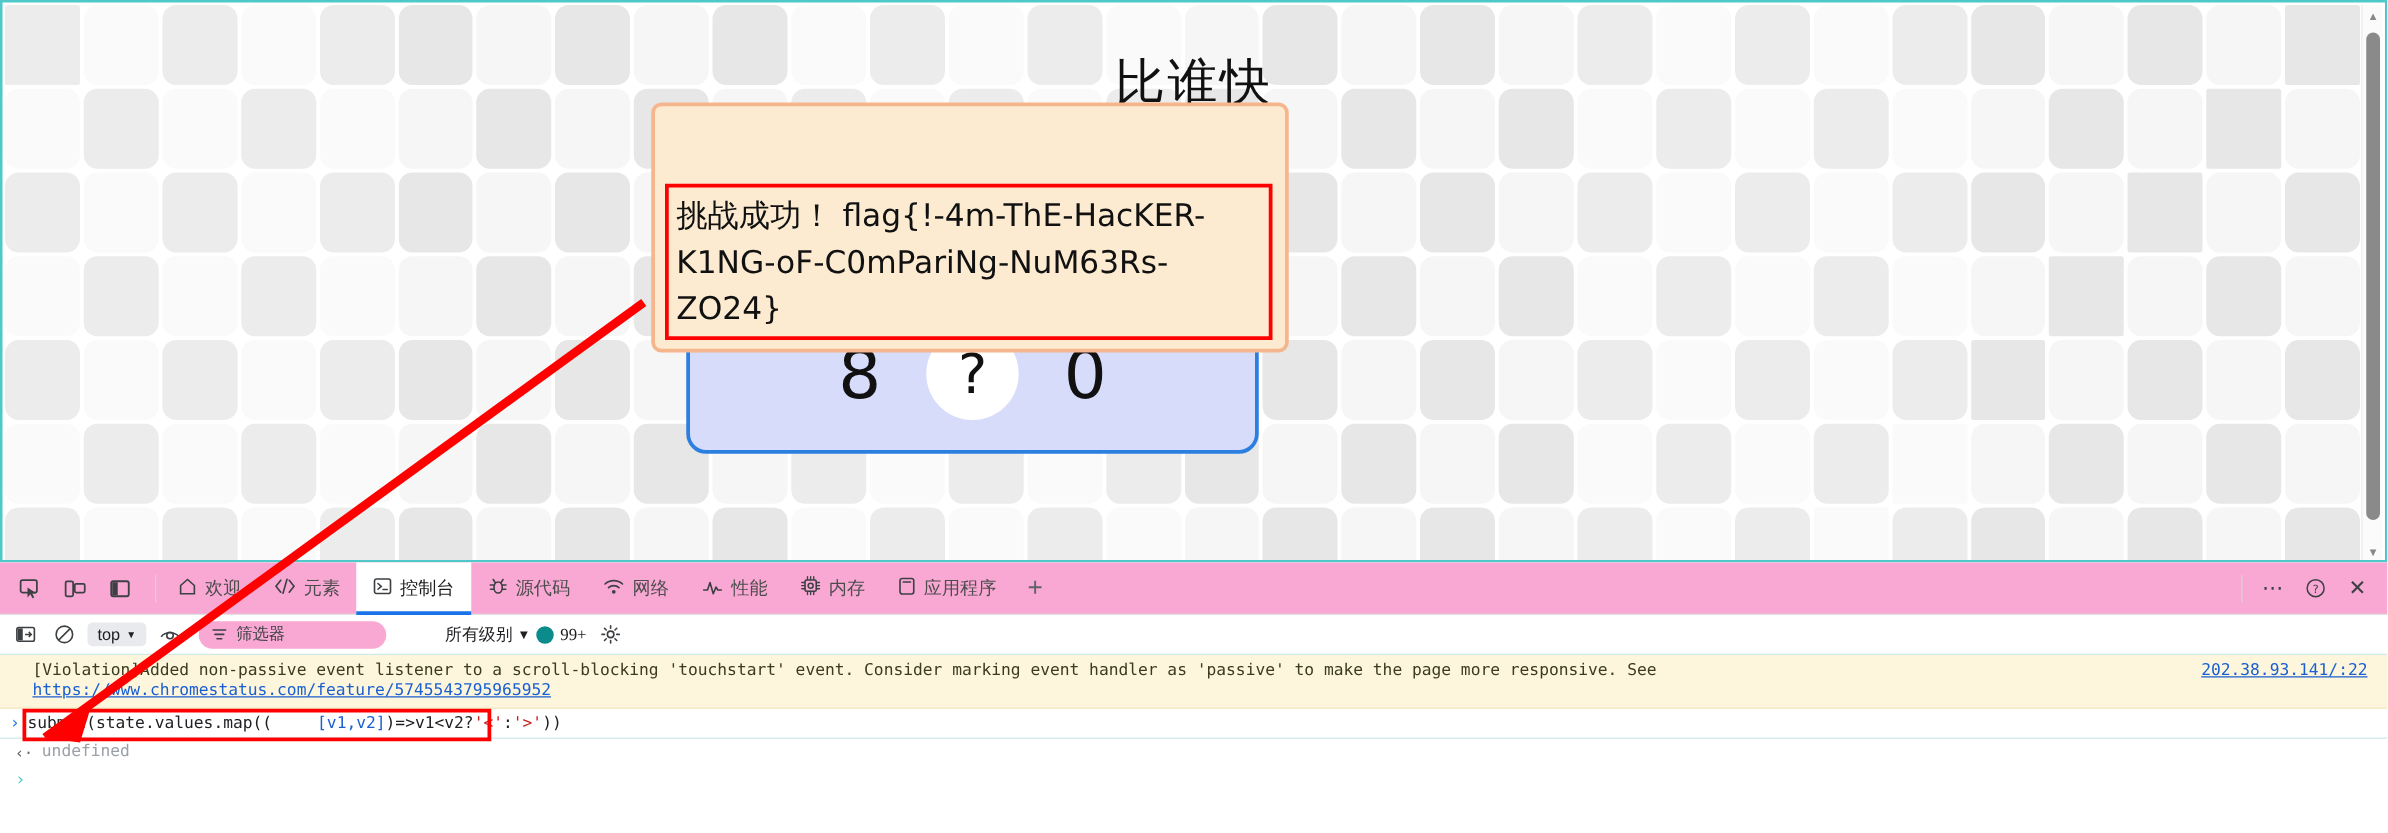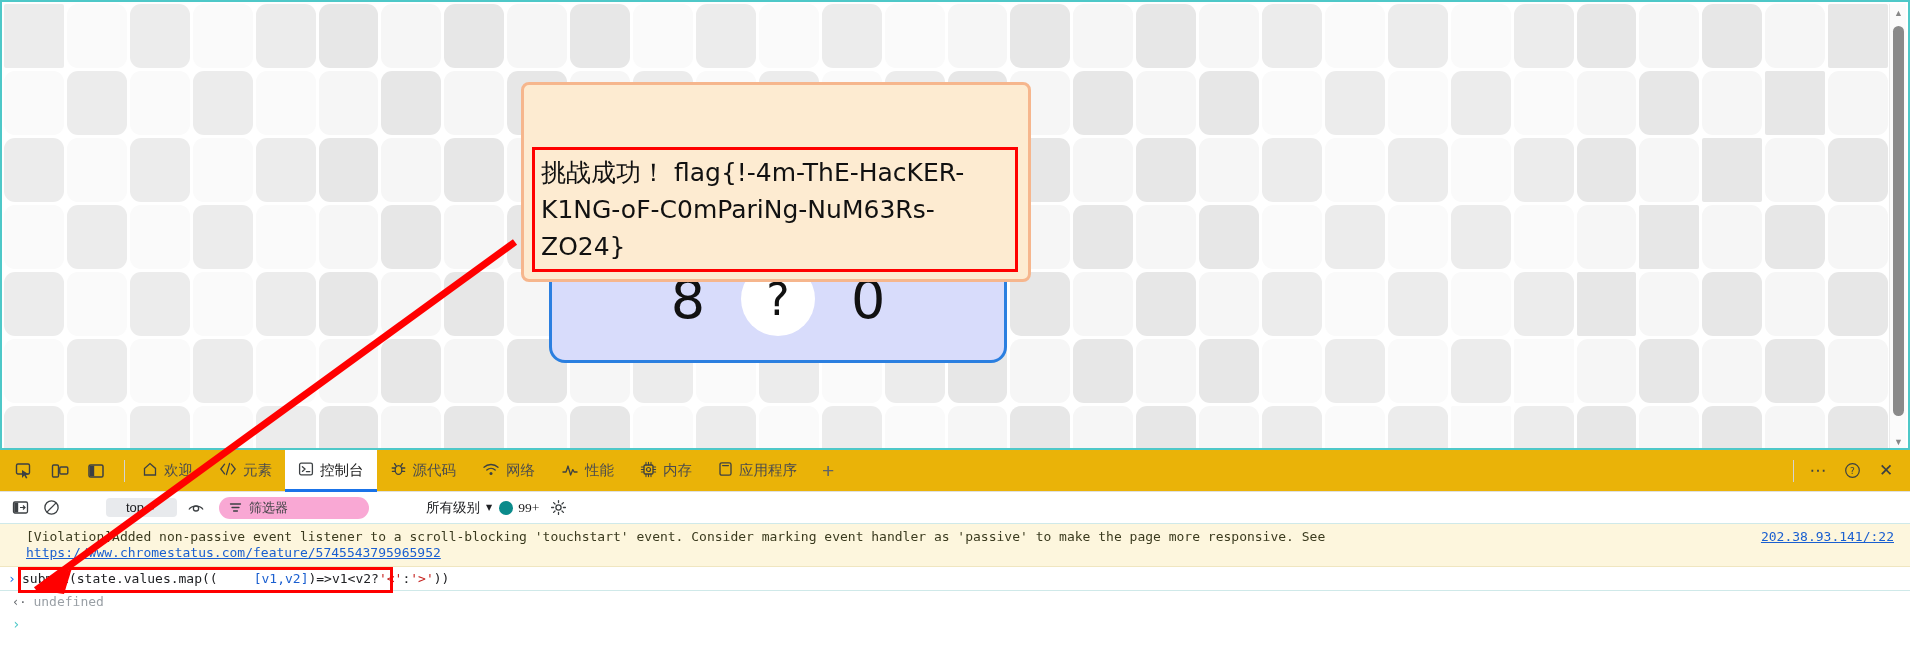--- a/index.html
+++ b/index.html
@@ -105,21 +105,21 @@
   .devtools {
     position: absolute; left: 0; top: 450px;
     width: 1910px; height: 216px;
     background: #ffffff;
     display: flex; flex-direction: column;
     font-size: 14px;
   }
   .dt-tabbar {
     height: 42px; display: flex; align-items: center;
     border-bottom: 1px solid #e0e0e0;
-    background: #eab308; padding-left: 6px;
+    background: #f9a8d4; padding-left: 6px;
   }
   .dt-dock { display: flex; align-items: center; gap: 8px; padding: 0 10px 0 4px; }
   .dock-btn {
     width: 28px; height: 28px; display: flex; align-items: center; justify-content: center;
     border-radius: 4px; cursor: pointer;
   }
   .dt-sep { width: 1px; height: 22px; background: #d4d4d4; margin: 0 4px; }
   .dt-tabs { display: flex; align-items: center; height: 42px; }
   .dt-tab {
     display: flex; align-items: center; gap: 6px;
@@ -141,38 +141,38 @@
     height: 32px; display: flex; align-items: center; gap: 7px;
     padding: 0 8px; background: #ffffff; border-bottom: 1px solid #cfe9e9;
   }
   .ct-btn {
     width: 24px; height: 24px; display: flex; align-items: center; justify-content: center;
     cursor: pointer; color: #3c4043; border-radius: 3px;
   }
   .ctx-select {
     display: flex; align-items: center; gap: 5px;
     background: #e8eaed; border-radius: 4px;
-    padding: 2px 20px; font-size: 13px; color: #202124; cursor: pointer; margin-left: 36px;
+    padding: 2px 8px; font-size: 13px; color: #202124; cursor: pointer;
   }
   .caret { font-size: 8px; }
   .filter-box {
     display: flex; align-items: center; gap: 7px;
     background: #f9a8d4; border-radius: 13px;
     height: 22px; width: 150px; padding: 0 10px; margin-left: 4px;
     cursor: text;
   }
   .filter-box input {
     border: none; outline: none; background: transparent;
     font-size: 13px; color: #3c4043; width: 100%;
     font-family: "DejaVu Sans", sans-serif;
   }
   .filter-box input::placeholder { color: #3c4043; }
   .level-select {
     display: flex; align-items: center; gap: 6px;
-    font-size: 13.5px; color: #202124; cursor: pointer; margin-left: 50px;
+    font-size: 13.5px; color: #202124; cursor: pointer; margin-left: 40px;
     font-family: "DejaVu Sans", sans-serif;
   }
   .msg-count { display: flex; align-items: center; gap: 5px; font-size: 13.5px; color: #1a1a1a; cursor: pointer; font-family: Liberation Serif, serif; }
   .badge-dot { width: 14px; height: 14px; border-radius: 50%; background: #0b8b8b; }
 
   
   .console-body { flex: 1; background: #ffffff; overflow: hidden; font-family: "DejaVu Sans Mono", monospace; font-size: 13px; }
   .msg-violation {
     background: #fdf6dd; border-bottom: 1px solid #f0e6c0;
     padding: 5px 10px 5px 26px; position: relative;
@@ -416,20 +416,21 @@
         <div class="kb-key "></div>
         <div class="kb-key l2 sq"></div>
         <div class="kb-key "></div>
         <div class="kb-key l3"></div>
         <div class="kb-key l1"></div>
         <div class="kb-key l3"></div>
         <div class="kb-key l1"></div>
         <div class="kb-key l3"></div>
       </div>
 
+    <div class="page-title">比谁快</div>
 
     <div class="game-card">
       <span class="num">8</span>
       <span class="qmark">?</span>
       <span class="num">0</span>
     </div>
 
     <div class="pg-scroll">
       <div class="arrow">▲</div>
       <div class="thumb"></div>

